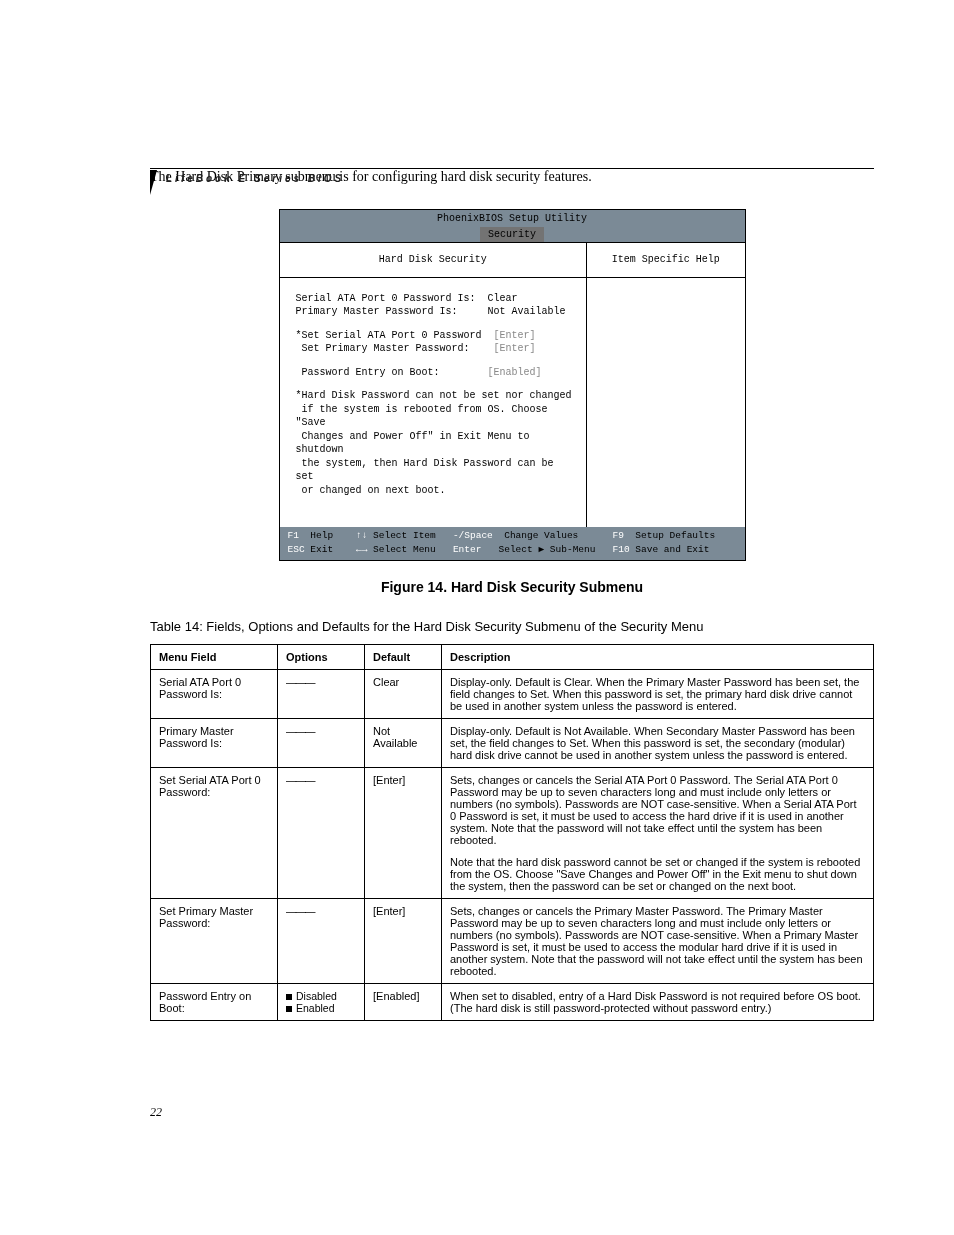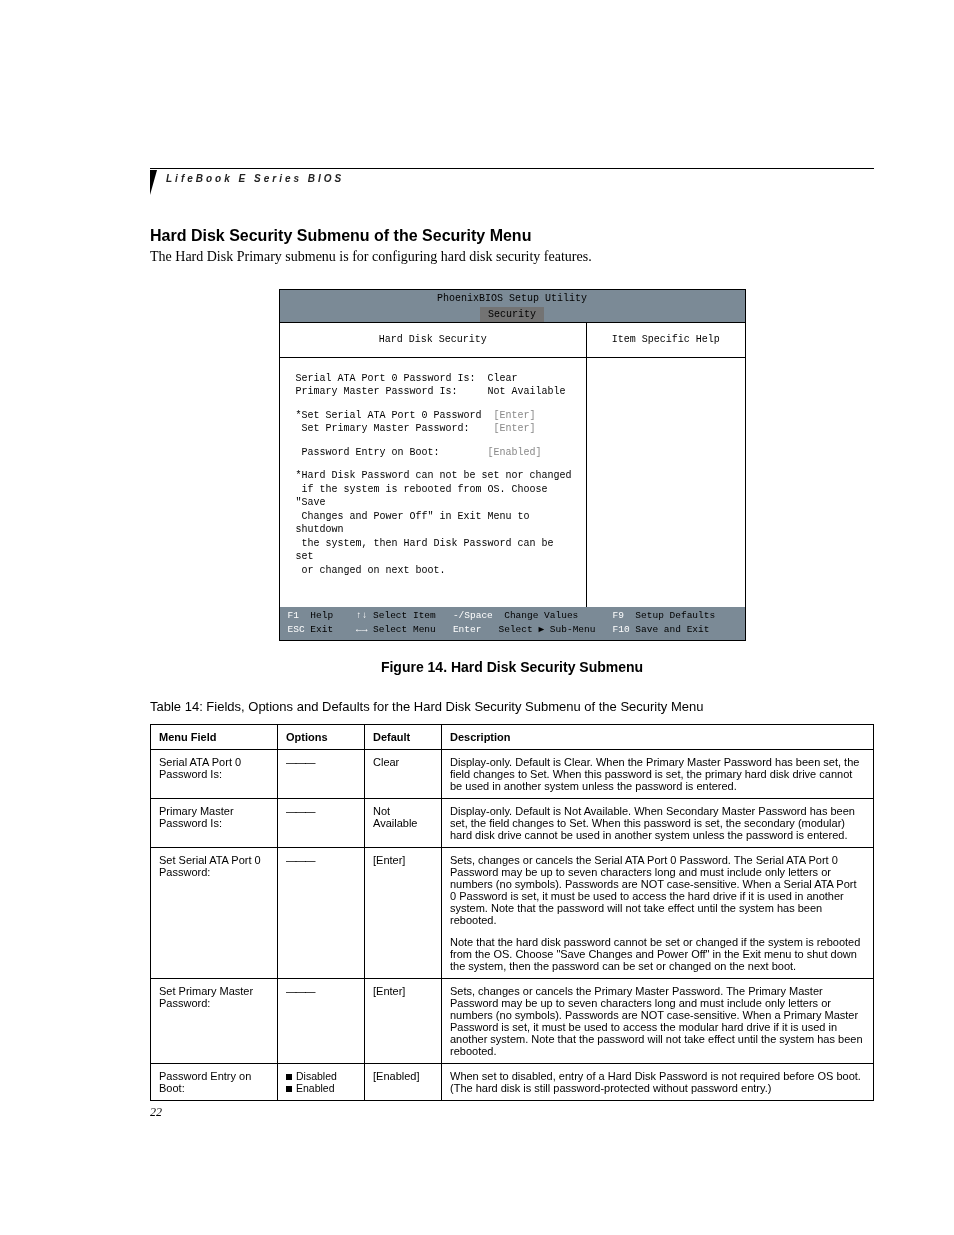--- a/index.html
+++ b/index.html
@@ -169,21 +169,20 @@
   .desc-break { display:block; height:10px; }
 </style>
 </head>
 <body>
 
 <div class="page">
   <div class="header-rule"></div>
   <div class="corner-mark"></div>
   <div class="running-head">LifeBook E Series BIOS</div>
 
-  <h2 class="section-title">Hard Disk Security Submenu of the Security Menu</h2>
   <p class="intro">The Hard Disk Primary submenu is for configuring hard disk security features.</p>
 
   <div class="bios-box">
     <div class="bios-title">PhoenixBIOS Setup Utility</div>
     <div class="bios-tab-row">
       <span class="bios-tab">Security</span>
     </div>
     <div class="bios-body">
       <div class="bios-left">
         <div class="bios-subhead">Hard Disk Security</div>

